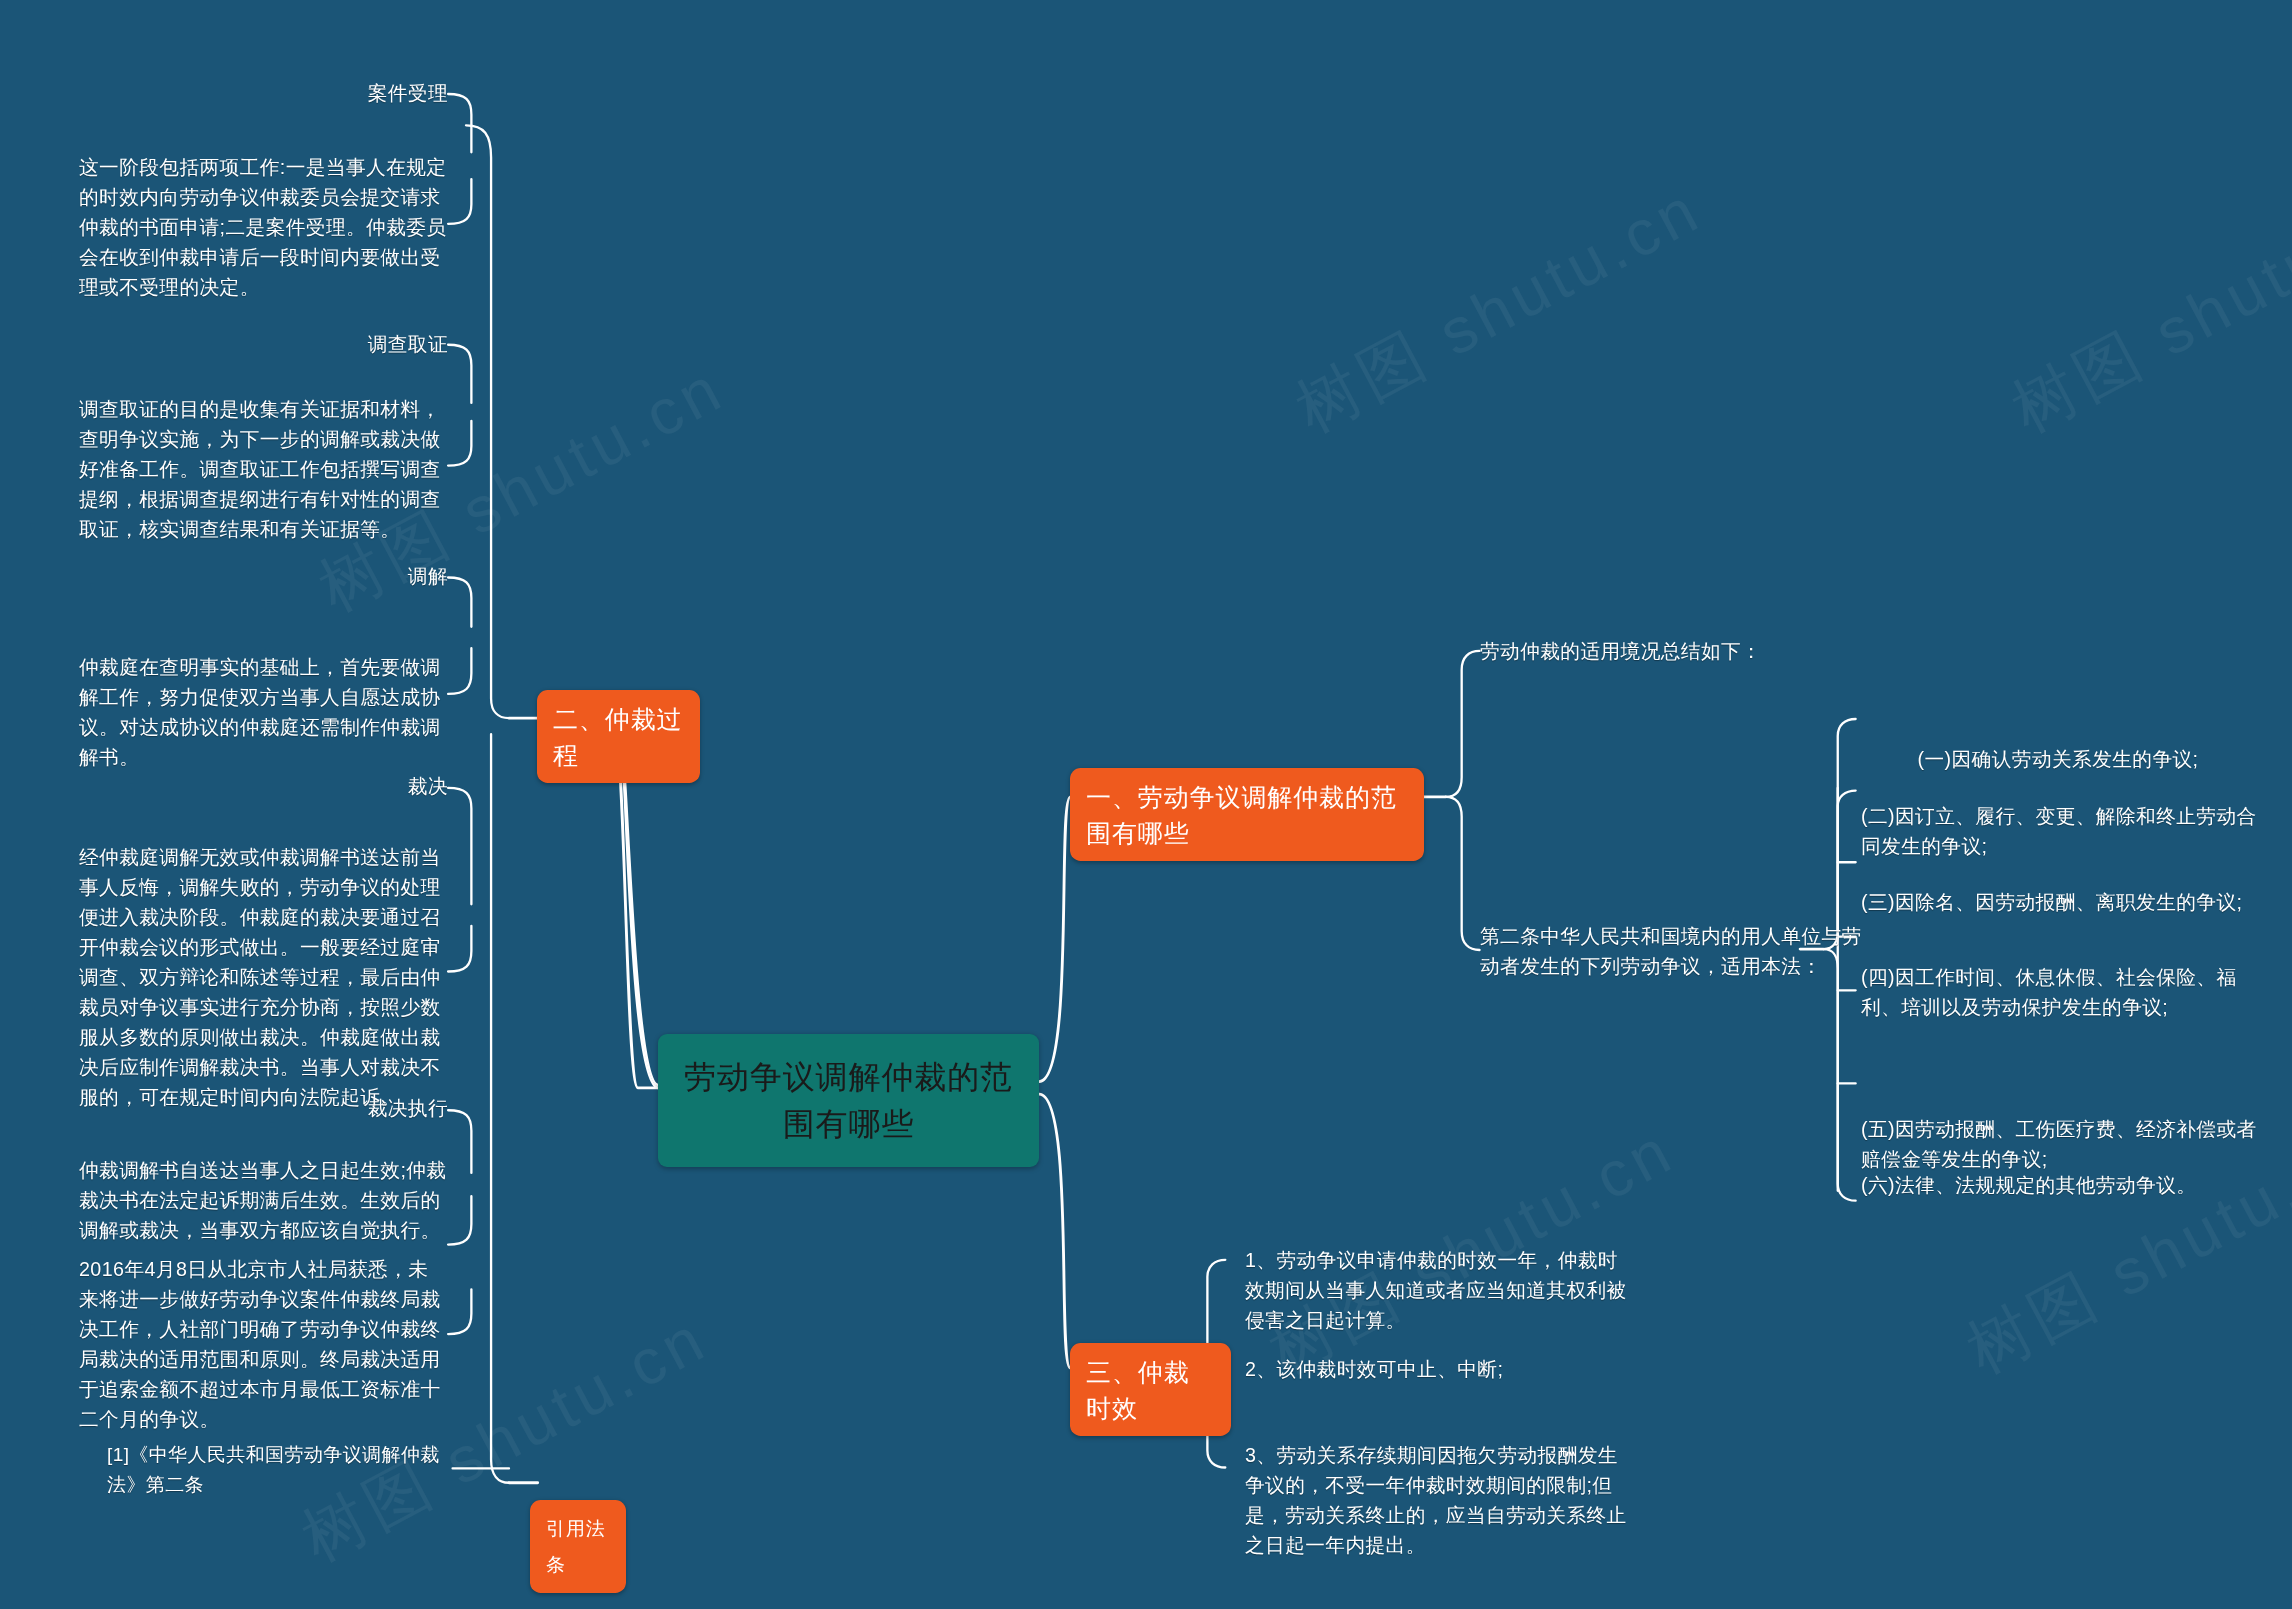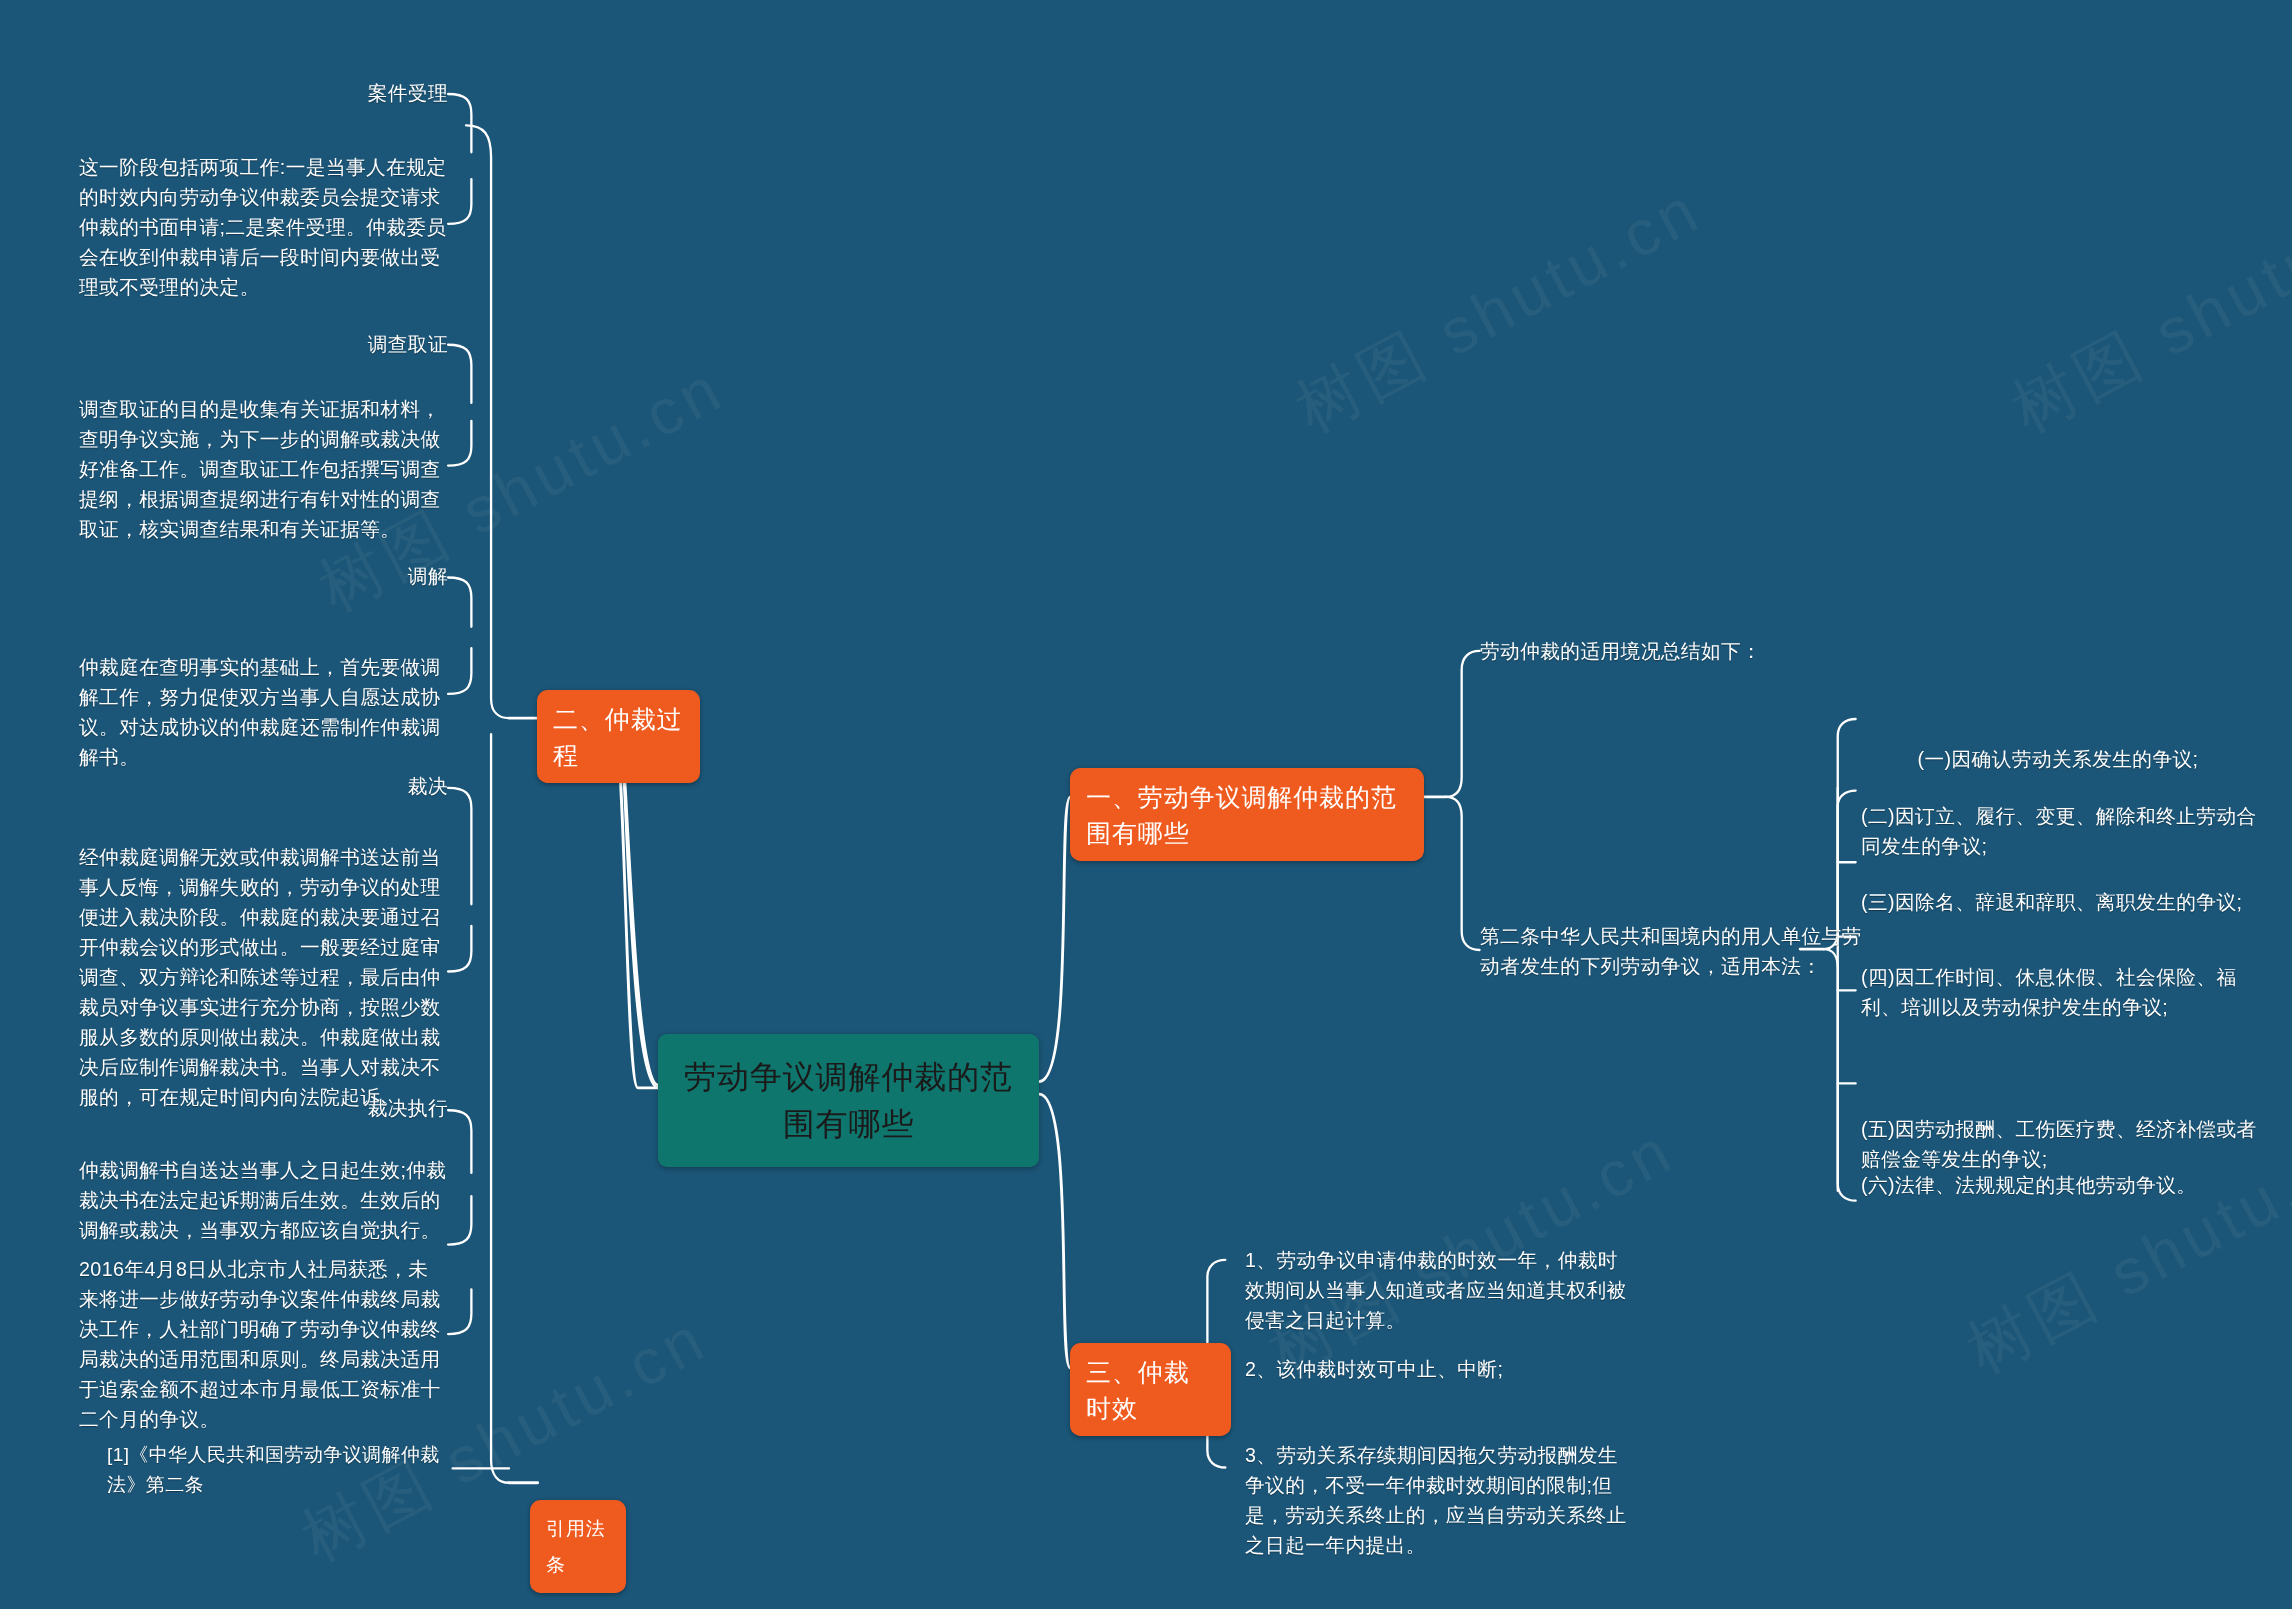--- a/index.html
+++ b/index.html
@@ -162,21 +162,21 @@
   <div class="node branch" style="left:530px;top:1500px;width:96px;font-size:19px;">引用法条</div>
 
   <div class="node branch" style="left:1070px;top:768px;width:354px;">一、劳动争议调解仲裁的范围有哪些</div>
 
   <div class="node leaf" style="left:1480px;top:636px;width:421px;">劳动仲裁的适用境况总结如下：</div>
 
   <div class="node leaf" style="left:1480px;top:921px;width:385px;">第二条中华人民共和国境内的用人单位与劳动者发生的下列劳动争议，适用本法：</div>
 
   <div class="node leaf" style="left:1861px;top:744px;width:394px;text-align:center;">(一)因确认劳动关系发生的争议;</div>
   <div class="node leaf" style="left:1861px;top:776px;width:403px;margin-top:25px;">(二)因订立、履行、变更、解除和终止劳动合同发生的争议;</div>
-  <div class="node leaf" style="left:1861px;top:887px;width:403px;">(三)因除名、辞退和辞职、离职发生的争议;</div>
+  <div class="node leaf" style="left:1861px;top:887px;width:403px;">(三)因除名、因劳动报酬、离职发生的争议;</div>
   <div class="node leaf" style="left:1861px;top:962px;width:403px;">(四)因工作时间、休息休假、社会保险、福利、培训以及劳动保护发生的争议;</div>
   <div class="node leaf" style="left:1861px;top:1114px;width:403px;">(五)因劳动报酬、工伤医疗费、经济补偿或者赔偿金等发生的争议;</div>
   <div class="node leaf" style="left:1861px;top:1170px;width:403px;">(六)法律、法规规定的其他劳动争议。</div>
 
   <div class="node branch" style="left:1070px;top:1343px;width:161px;">三、仲裁时效</div>
 
   <div class="node leaf" style="left:1245px;top:1245px;width:385px;">1、劳动争议申请仲裁的时效一年，仲裁时效期间从当事人知道或者应当知道其权利被侵害之日起计算。</div>
   <div class="node leaf" style="left:1245px;top:1354px;width:385px;">2、该仲裁时效可中止、中断;</div>
   <div class="node leaf" style="left:1245px;top:1440px;width:385px;">3、劳动关系存续期间因拖欠劳动报酬发生争议的，不受一年仲裁时效期间的限制;但是，劳动关系终止的，应当自劳动关系终止之日起一年内提出。</div>
 

